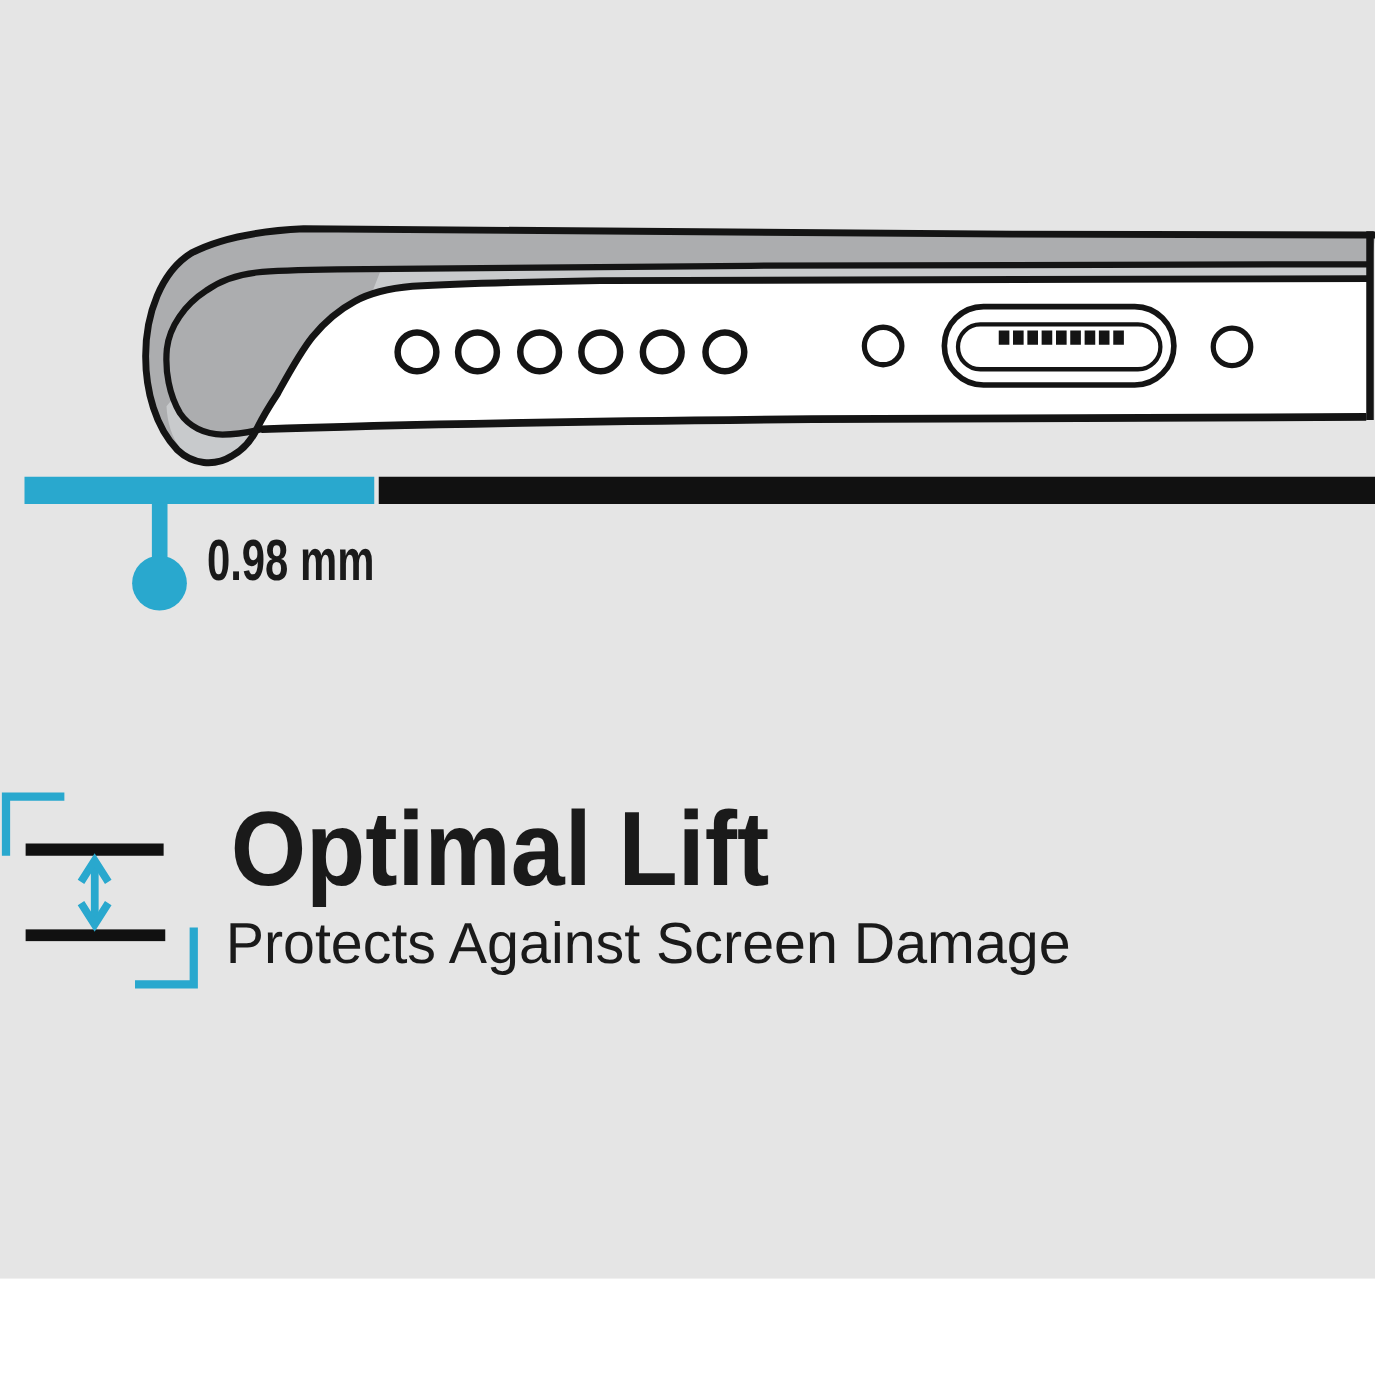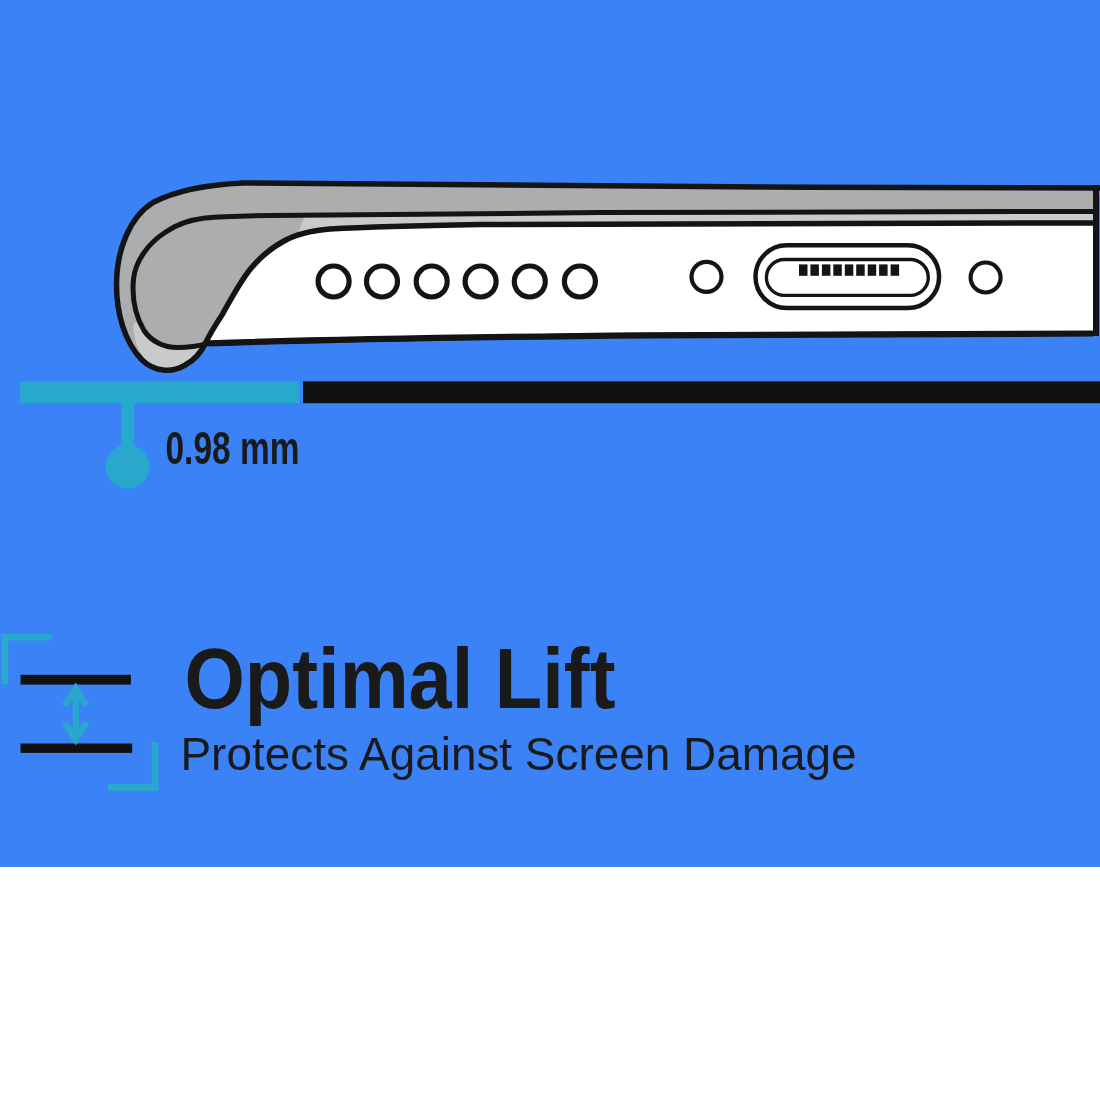--- a/index.html
+++ b/index.html
@@ -1,16 +1,16 @@
 <!DOCTYPE html>
 <html><head>
 <meta charset="utf-8">
 <style>
   html,body{margin:0;padding:0;background:#ffffff;}
-  #stage{position:relative;width:1100px;height:867px;background:#3b82f6;overflow:hidden;}
+  #stage{position:relative;width:1100px;height:1023px;background:#e5e5e5;overflow:hidden;}
   svg{display:block;}
   text{font-family:"Liberation Sans", sans-serif;}
 </style>
 </head>
 <body>
 <div id="stage">
 <svg width="1100" height="1100" viewBox="0 0 1100 1100">
 
   <path d="M 1100 188 L 810 187.3 L 243 183
            C 210 184.5 177 190 153 202.5

